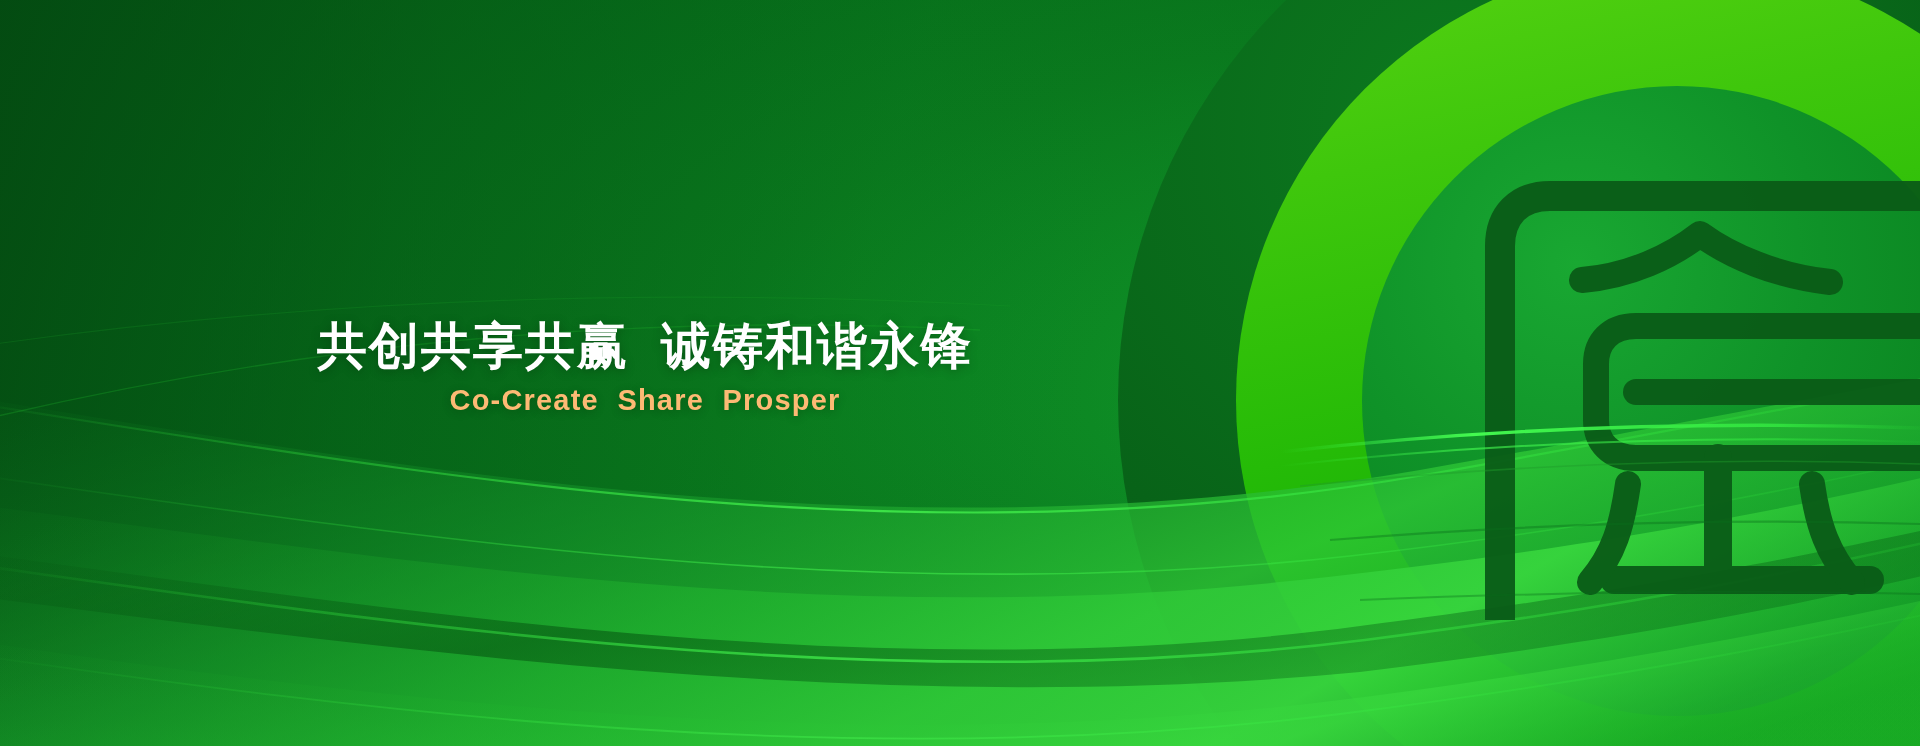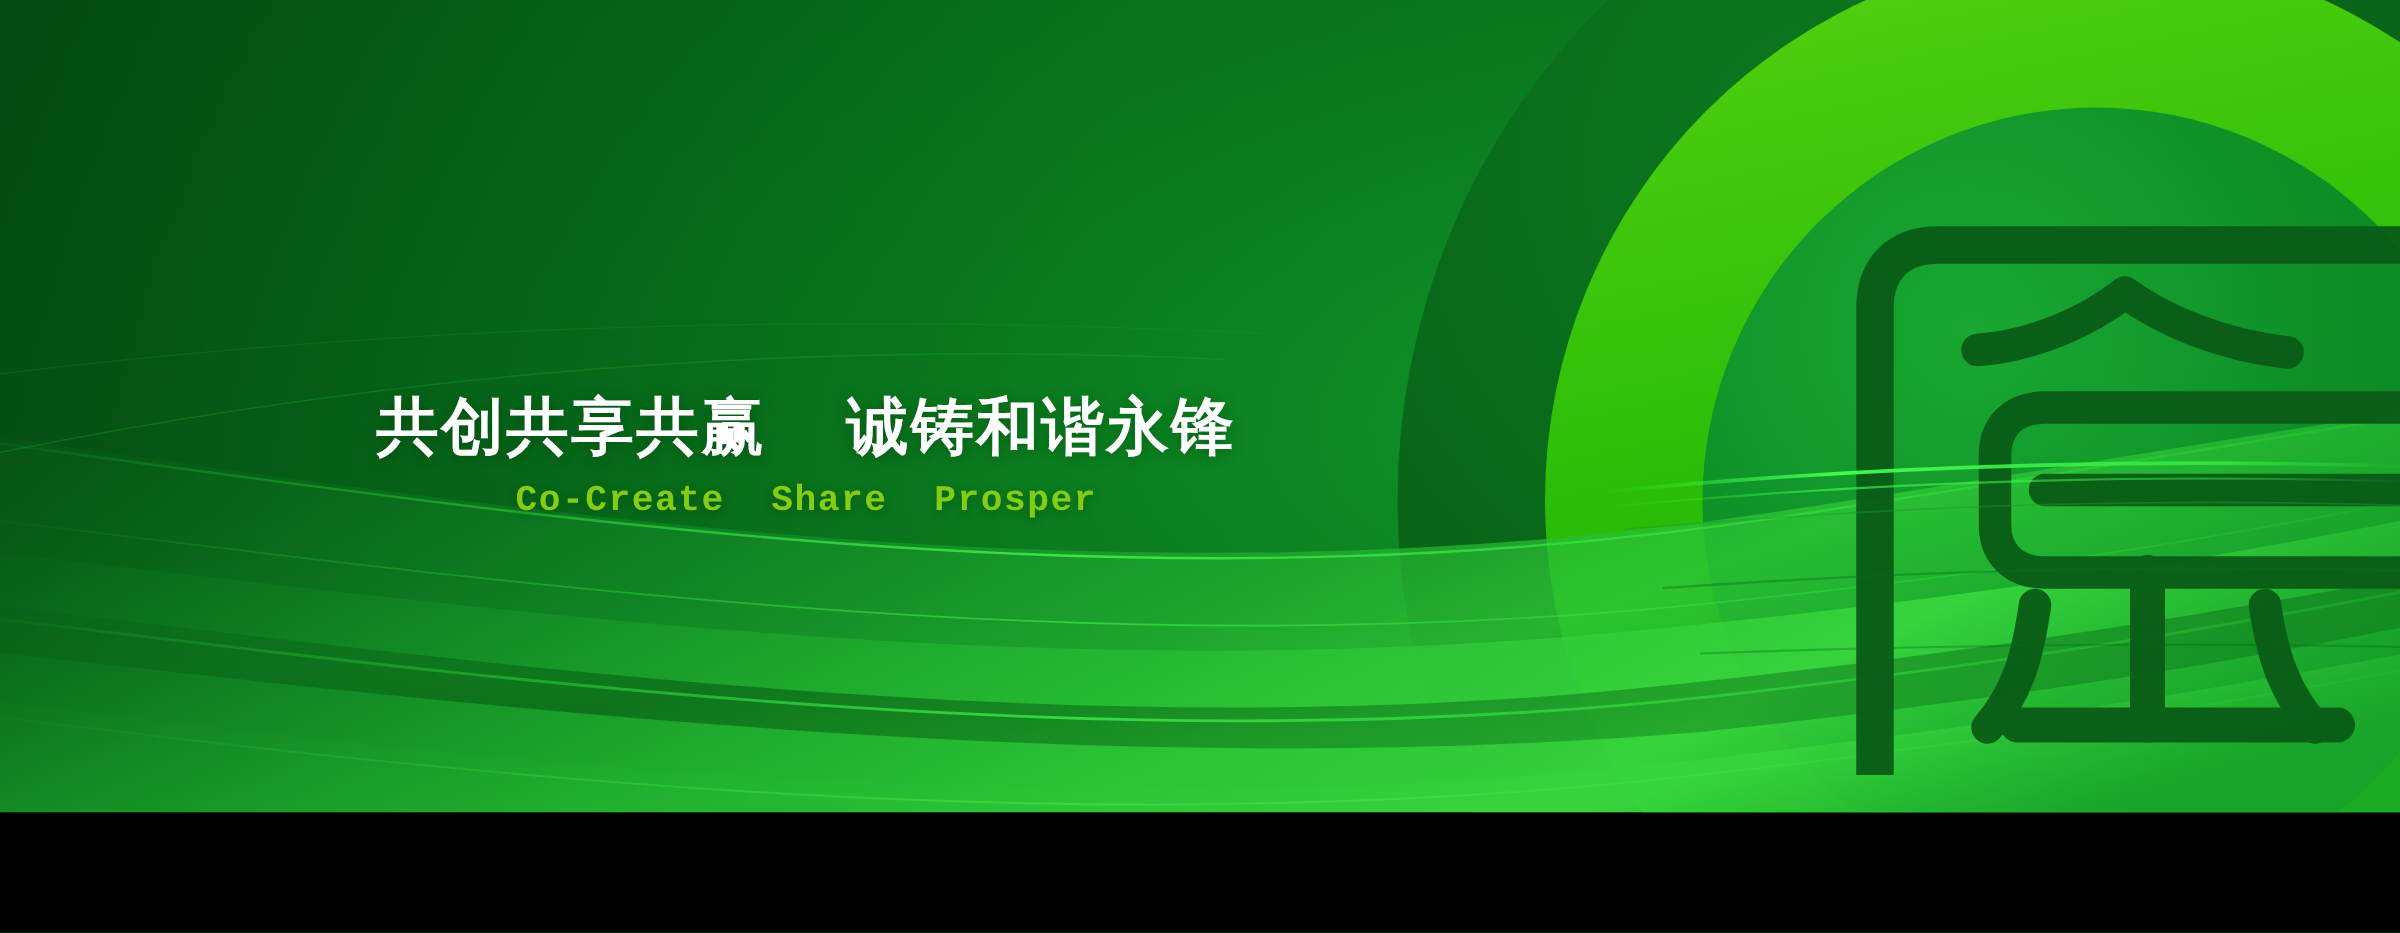--- a/index.html
+++ b/index.html
@@ -3,23 +3,23 @@
 <meta charset="utf-8">
 <style>
   html, body {
     margin: 0;
     padding: 0;
     background: #000;
   }
   #banner {
     position: relative;
     width: 1920px;
-    height: 650px;
+    height: 746px;
     overflow: hidden;
-    font-family: Liberation Mono, monospace;
+    font-family: Liberation Sans, sans-serif;
     background: #056019;
   }
 
   
   .bg-base {
     position: absolute;
     inset: 0;
     background:
       radial-gradient(120% 140% at 78% 52%,
         #14a02c 0%,
@@ -105,21 +105,21 @@
     color: #ffffff;
     font-size: 50px;
     font-weight: 700;
     letter-spacing: 2px;
     line-height: 1.12;
     text-shadow: 0 2px 10px rgba(0,40,8,0.35);
     white-space: pre;
   }
   .subline {
     margin: 11px 0 0 0;
-    color: #84cc16;
+    color: #fdba74;
     font-size: 29px;
     font-weight: 700;
     letter-spacing: 1.2px;
     line-height: 1.1;
     text-shadow: 0 2px 8px rgba(0,40,8,0.3);
     white-space: pre;
   }
 </style>
 </head>
 <body>

